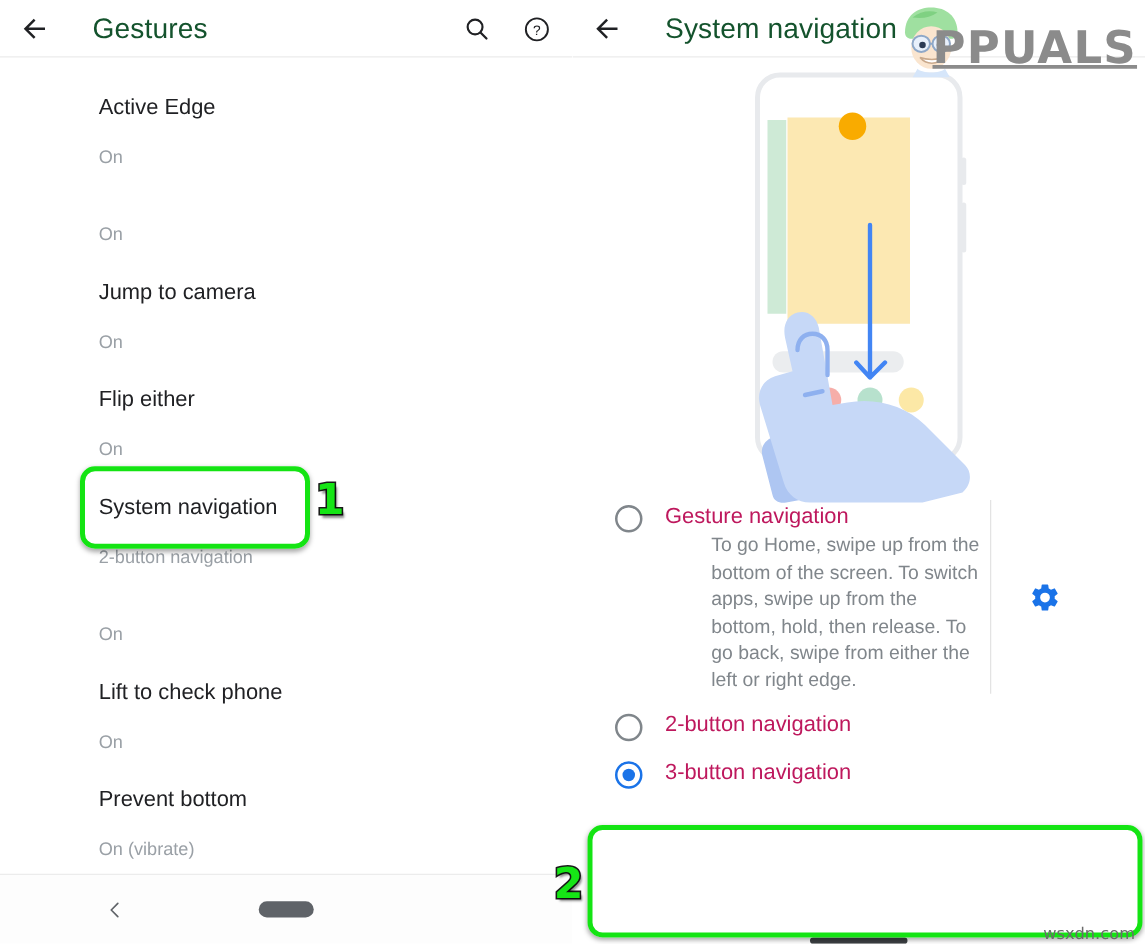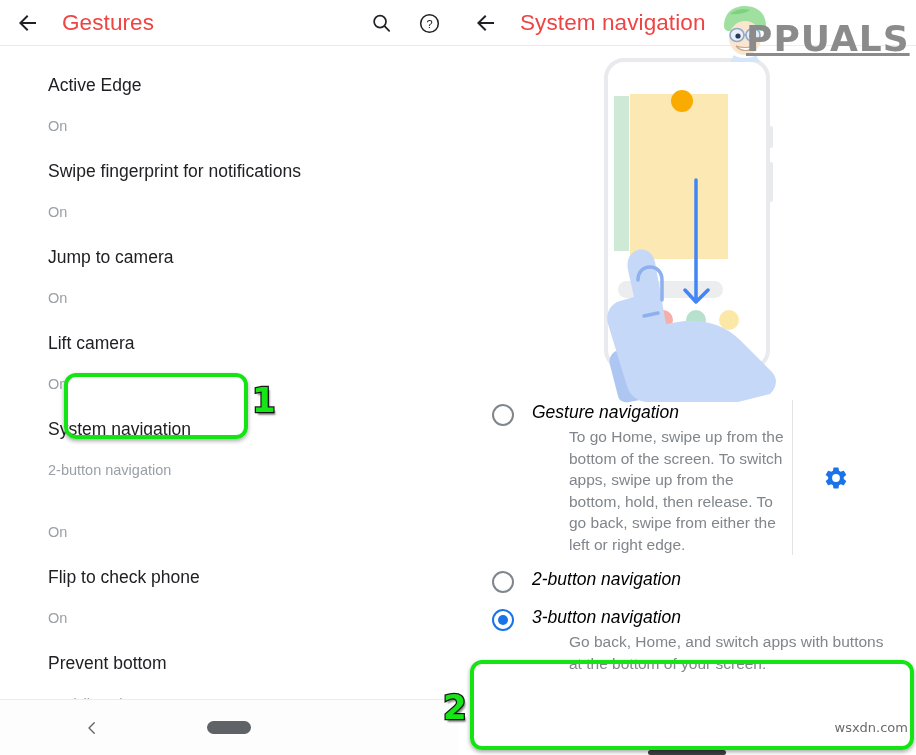--- a/index.html
+++ b/index.html
@@ -31,41 +31,41 @@
     border-bottom: 1px solid #ececec;
     box-sizing: border-box;
   }
   .back-btn {
     width: 56px; height: 46px;
     display: flex; align-items: center; justify-content: center;
     cursor: pointer;
   }
   .appbar-title {
     font-size: 22.5px;
-    color: #ef4444;
+    color: #14532d;
     letter-spacing: .1px;
-    margin-left: 6px;
+    margin-left: 18px;
     white-space: nowrap;
   }
   .appbar-actions {
     position: absolute; right: 14px; top: 0;
     height: 46px; display: flex; align-items: center; gap: 18px;
   }
   .icon-btn {
     width: 30px; height: 30px;
     display: flex; align-items: center; justify-content: center;
     cursor: pointer;
   }
 
   
   .settings-list {
     padding-top: 16px;
   }
   .setting-row {
-    padding: 11px 0 11px 48px;
+    padding: 11px 0 11px 79px;
     cursor: pointer;
   }
   .setting-title {
     font-size: 17.5px;
     color: #202124;
     line-height: 24px;
   }
   .setting-sub {
     font-size: 14.5px;
     color: #9aa0a6;
@@ -221,23 +221,22 @@
     content: "";
     position: absolute;
     left: 4px; top: 4px;
     width: 10px; height: 10px;
     border-radius: 50%;
     background: #1a73e8;
   }
   .option-text { flex: 1; min-width: 0; }
   .option-title {
     font-size: 17.5px;
-    color: #000000;
+    color: #be185d;
     line-height: 24px;
-    font-style: italic;
   }
   .option-desc {
     font-size: 15.5px;
     color: #80868b;
     line-height: 21.5px;
     margin-top: 2px;
     margin-left: 37px;
   }
   .option-gear {
     flex: 0 0 86px;
@@ -279,21 +278,21 @@
     font-size: 36px;
     color: #8b8b8b;
     letter-spacing: 1px;
     line-height: 1;
     margin-left: -30px;
     margin-top: 14px;
     text-decoration: underline;
   }
   .wsxdn {
     position: absolute;
-    right: 8px; bottom: 20px;
+    right: 8px; bottom: 0;
     font-family: "DejaVu Sans", sans-serif;
     font-size: 13px;
     color: #6b6b6b;
     pointer-events: none;
     user-select: none;
   }
 </style>
 </head>
 <body>
 
@@ -323,40 +322,39 @@
         </div>
       </div>
     </div>
 
     <div class="settings-list">
       <div class="setting-row">
         <div class="setting-title">Active Edge</div>
         <div class="setting-sub">On</div>
       </div>
       <div class="setting-row">
-        <div class="setting-title">Swipe fingerprint for notifications</div>
         <div class="setting-sub">On</div>
       </div>
       <div class="setting-row">
         <div class="setting-title">Jump to camera</div>
         <div class="setting-sub">On</div>
       </div>
       <div class="setting-row">
-        <div class="setting-title">Lift camera</div>
+        <div class="setting-title">Flip either</div>
         <div class="setting-sub">On</div>
       </div>
       <div class="setting-row">
         <div class="setting-title">System navigation</div>
         <div class="setting-sub">2-button navigation</div>
       </div>
       <div class="setting-row">
         <div class="setting-sub">On</div>
       </div>
       <div class="setting-row">
-        <div class="setting-title">Flip to check phone</div>
+        <div class="setting-title">Lift to check phone</div>
         <div class="setting-sub">On</div>
       </div>
       <div class="setting-row">
         <div class="setting-title">Prevent bottom</div>
         <div class="setting-sub">On (vibrate)</div>
       </div>
     </div>
 
     <div class="bottom-nav">
       <div class="nav-back">
@@ -430,21 +428,20 @@
           <div class="option-title">2-button navigation</div>
         </div>
       </div>
 
       <div class="option-row opt-three">
         <div class="radio-cell">
           <div class="radio checked"></div>
         </div>
         <div class="option-text">
           <div class="option-title">3-button navigation</div>
-          <div class="option-desc">Go back, Home, and switch apps with buttons at the bottom of your screen.</div>
         </div>
       </div>
 
     </div>
 
     <div class="bottom-pill-dark"></div>
   </div>
 </div>
 
 <div class="hl-box" id="hl-left"></div>

